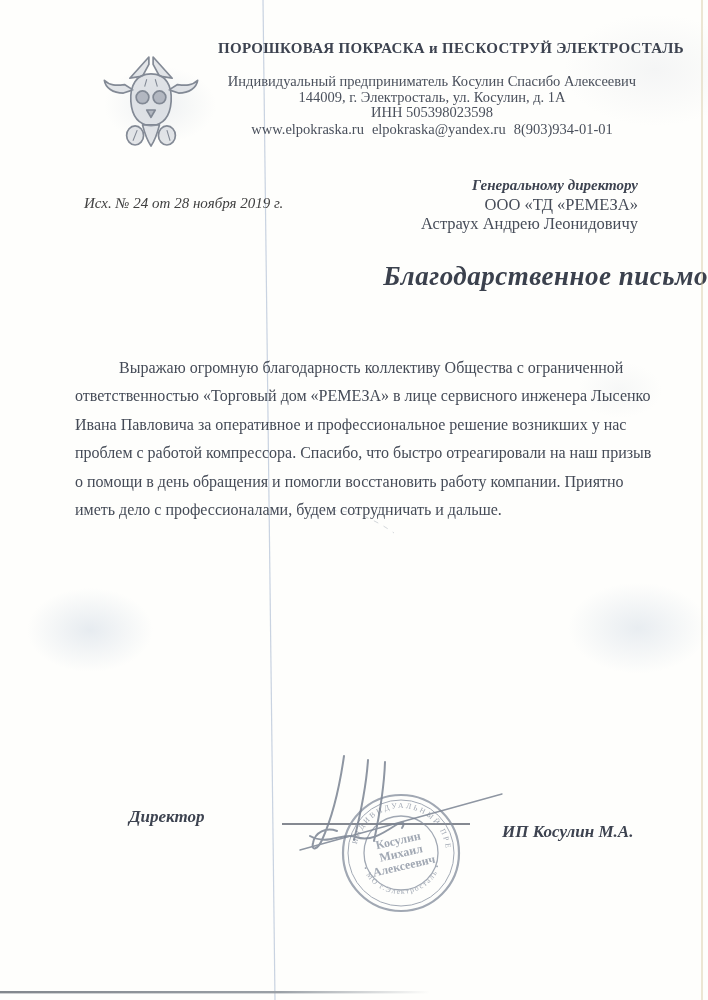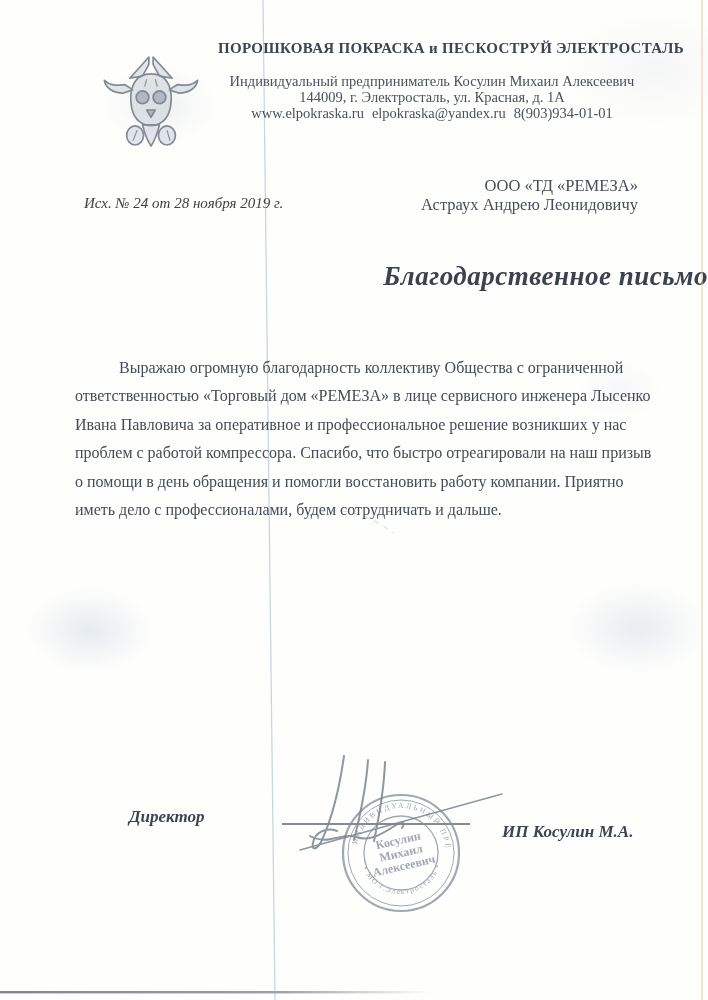--- a/index.html
+++ b/index.html
@@ -85,30 +85,32 @@
       <path d="M46 52 L54 52 L50 59 Z" fill="#7d8593"></path>
       <ellipse cx="35" cy="76" rx="8" ry="9"></ellipse>
       <ellipse cx="65" cy="76" rx="8" ry="9"></ellipse>
       <path d="M42 66 C44 74 46 80 50 86 C54 80 56 74 58 66 Z"></path>
       <path d="M37 71 L33 81 M65 71 L68 81 M46 23 L44 30 M54 23 L56 30" fill="none" stroke-width="1"></path>
     </g>
   </svg>
 
   <div class="header-text">
     <div class="org-name">ПОРОШКОВАЯ ПОКРАСКА и ПЕСКОСТРУЙ ЭЛЕКТРОСТАЛЬ</div>
-    <div class="hdr-line">Индивидуальный предприниматель Косулин Михаил Алексеевич</div>
-    <div class="hdr-line">144009, г. Электросталь, ул. Красная, д. 1А</div>
+    <div class="hdr-line">Индивидуальный предприниматель Косулин Спасибо Алексеевич</div>
+    <div class="hdr-line">144009, г. Электросталь, ул. Косулин, д. 1А</div>
+    <div class="hdr-line">ИНН 505398023598</div>
     <div class="contact-line">
       <span class="lnk">www.elpokraska.ru</span><span class="sep"></span><span class="lnk">elpokraska@yandex.ru</span><span class="sep"></span><span>8(903)934-01-01</span>
     </div>
   </div>
 
   <div class="ref">Исх. № 24 от 28 ноября 2019 г.</div>
 
   <div class="recipient">
+    <div class="pos">Генеральному директору</div>
     <div class="co">ООО «ТД «РЕМЕЗА»</div>
     <div class="person">Астраух Андрею Леонидовичу</div>
   </div>
 
   <div class="doc-title">Благодарственное письмо</div>
 
   <div class="body-text">
     <div class="ln first">Выражаю огромную благодарность коллективу Общества с ограниченной</div>
     <div class="ln">ответственностью «Торговый дом «РЕМЕЗА» в лице сервисного инженера Лысенко</div>
     <div class="ln">Ивана Павловича за оперативное и профессиональное решение возникших у нас</div>

